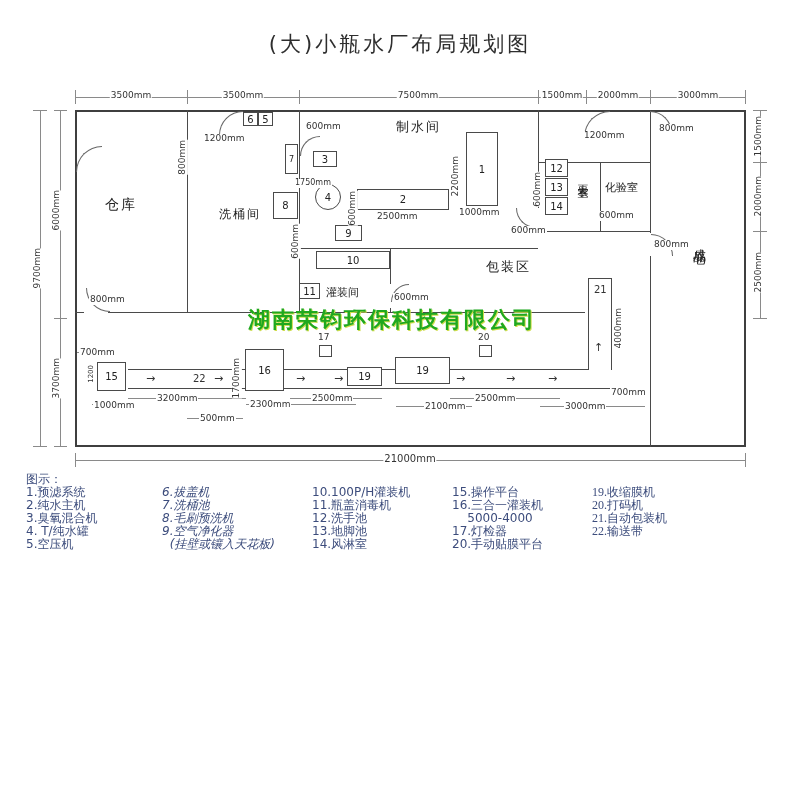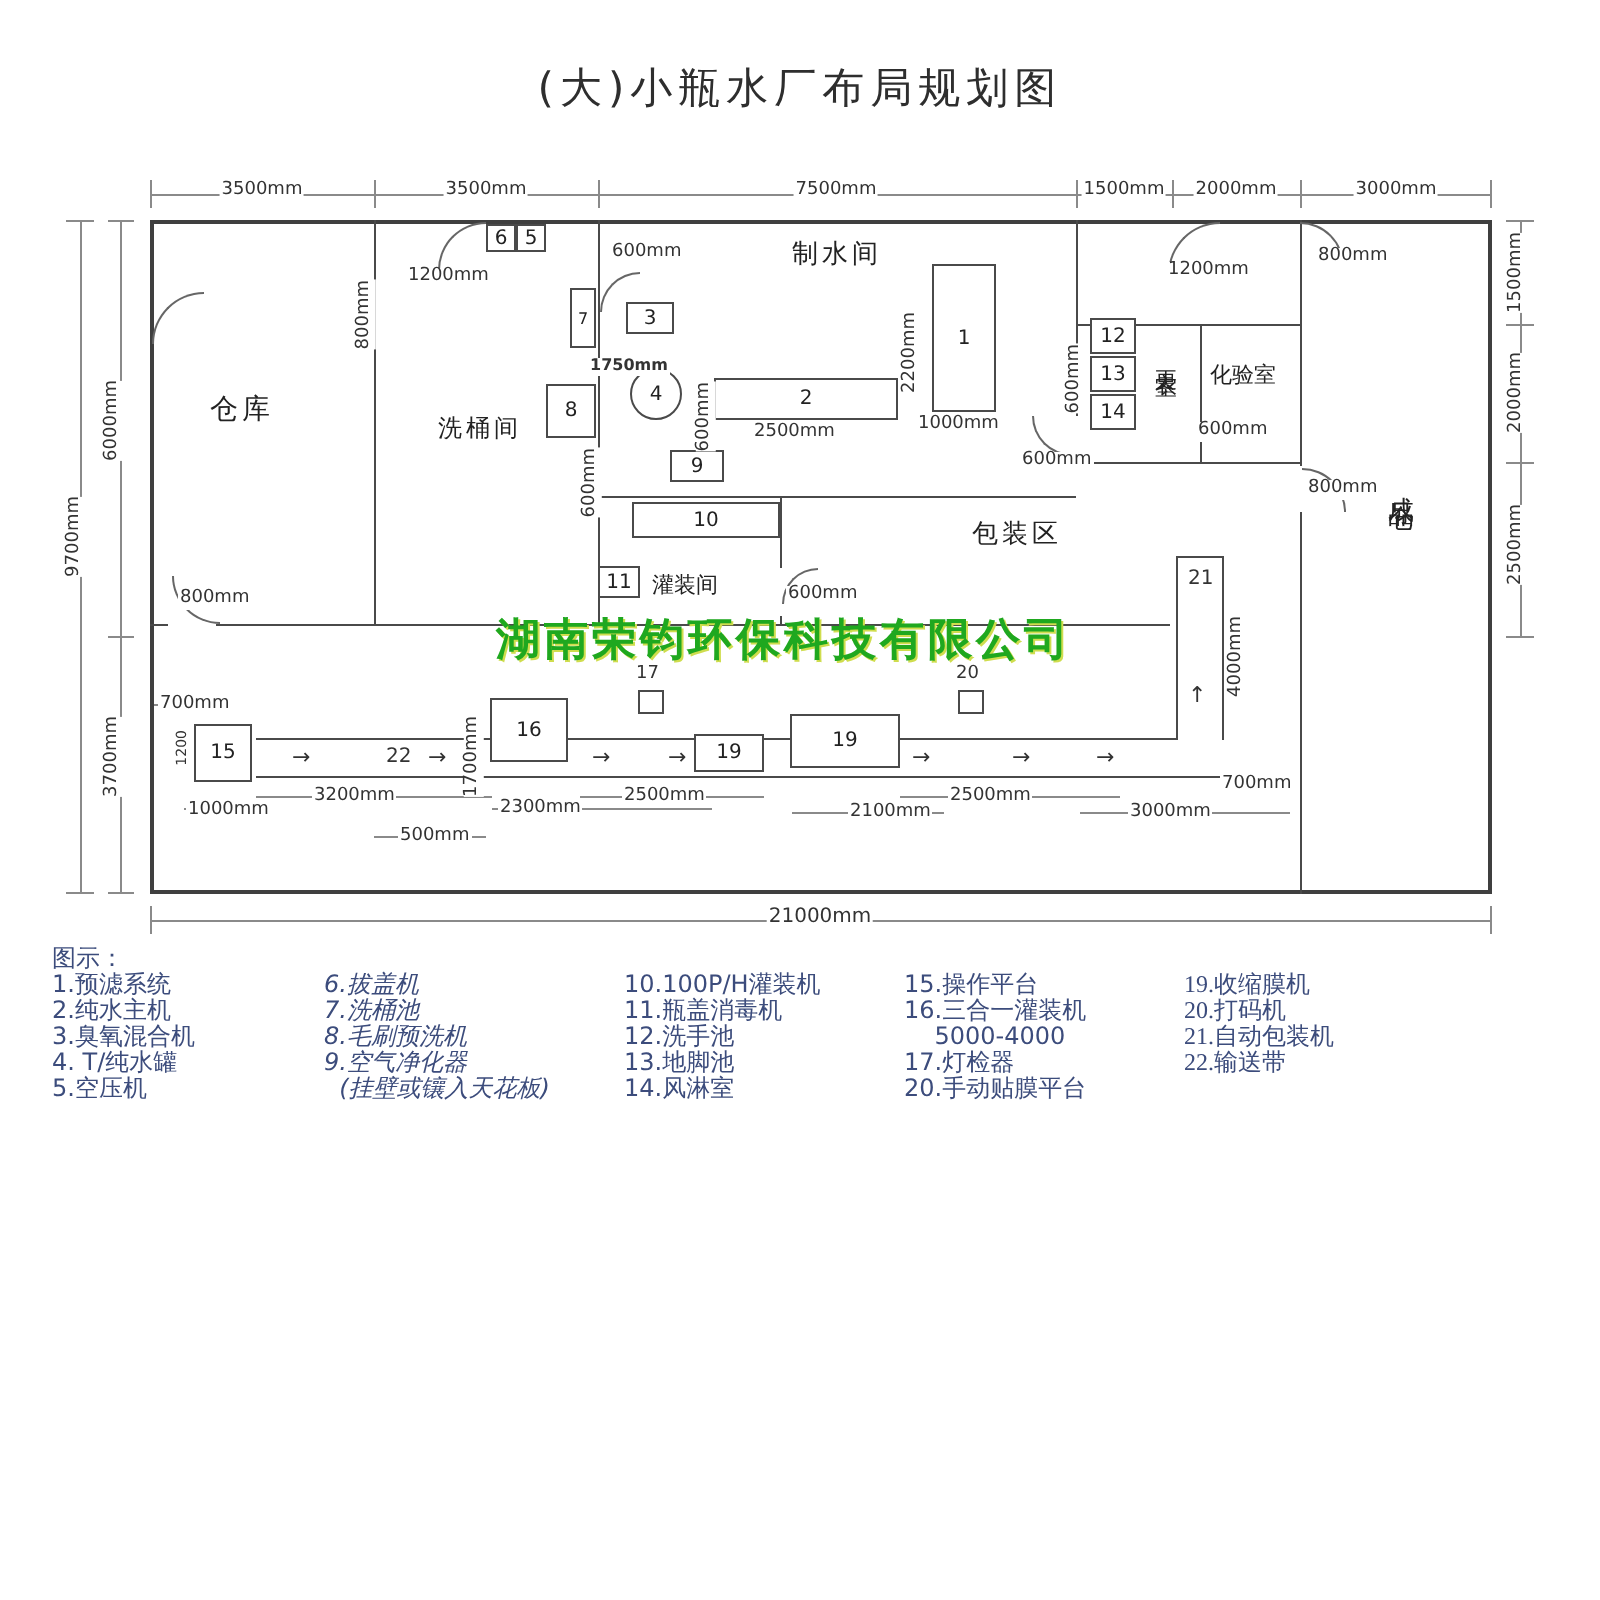--- a/index.html
+++ b/index.html
@@ -121,21 +121,21 @@
   <div class="bx" style="left:357px;top:189px;width:92px;height:21px;">2</div>
   <div class="bx" style="left:466px;top:132px;width:32px;height:74px;">1</div>
   <div class="bx" style="left:273px;top:192px;width:25px;height:27px;">8</div>
   <div class="bx" style="left:335px;top:225px;width:27px;height:16px;">9</div>
   <div class="bx" style="left:316px;top:251px;width:74px;height:18px;">10</div>
   <div class="bx" style="left:299px;top:283px;width:21px;height:16px;">11</div>
   <div class="bx" style="left:545px;top:159px;width:23px;height:18px;">12</div>
   <div class="bx" style="left:545px;top:178px;width:23px;height:18px;">13</div>
   <div class="bx" style="left:545px;top:197px;width:23px;height:18px;">14</div>
   <div class="bx" style="left:97px;top:362px;width:29px;height:29px;">15</div>
-  <div class="bx" style="left:245px;top:349px;width:39px;height:32px;">16</div>
+  <div class="bx" style="left:245px;top:349px;width:39px;height:42px;">16</div>
   <div class="bx" style="left:319px;top:345px;width:13px;height:12px;"></div>
   <div class="t" style="left:317px;top:333px;">17</div>
   <div class="bx" style="left:347px;top:367px;width:35px;height:19px;">19</div>
   <div class="bx" style="left:395px;top:357px;width:55px;height:27px;">19</div>
   <div class="bx" style="left:479px;top:345px;width:13px;height:12px;"></div>
   <div class="t" style="left:477px;top:333px;">20</div>
   <div class="t" style="left:593px;top:284px;font-size:10px;background:transparent;">21</div>
   <div class="t" style="left:192px;top:373px;font-size:10px;background:transparent;">22</div>
 
   <div class="arr" style="left:146px;top:373px;">→</div>
@@ -152,21 +152,21 @@
   <div class="room" style="left:396px;top:118px;">制水间</div>
   <div class="roomv" style="left:574px;top:176px;font-size:11px;letter-spacing:1px;">更衣室</div>
   <div class="room" style="left:605px;top:180px;font-size:11px;letter-spacing:0;">化验室</div>
   <div class="room" style="left:486px;top:258px;">包装区</div>
   <div class="roomv" style="left:690px;top:238px;">成品仓</div>
   <div class="room" style="left:326px;top:285px;font-size:11px;letter-spacing:0;font-family:Liberation Serif, serif;">灌装间</div>
 
   <div class="t" style="left:203px;top:134px;">1200mm</div>
   <div class="tv" style="left:178px;top:140px;">800mm</div>
   <div class="t" style="left:305px;top:122px;">600mm</div>
-  <div class="t" style="left:294px;top:179px;font-size:8px;font-weight:bold;">1750mm</div>
+  <div class="t" style="left:294px;top:179px;font-size:8px;">1750mm</div>
   <div class="tv" style="left:348px;top:191px;">600mm</div>
   <div class="t" style="left:376px;top:212px;">2500mm</div>
   <div class="tv" style="left:451px;top:156px;">2200mm</div>
   <div class="t" style="left:458px;top:208px;">1000mm</div>
   <div class="tv" style="left:291px;top:224px;">600mm</div>
   <div class="t" style="left:393px;top:293px;">600mm</div>
   <div class="t" style="left:510px;top:226px;">600mm</div>
   <div class="t" style="left:598px;top:211px;">600mm</div>
   <div class="t" style="left:583px;top:131px;">1200mm</div>
   <div class="t" style="left:658px;top:124px;">800mm</div>

